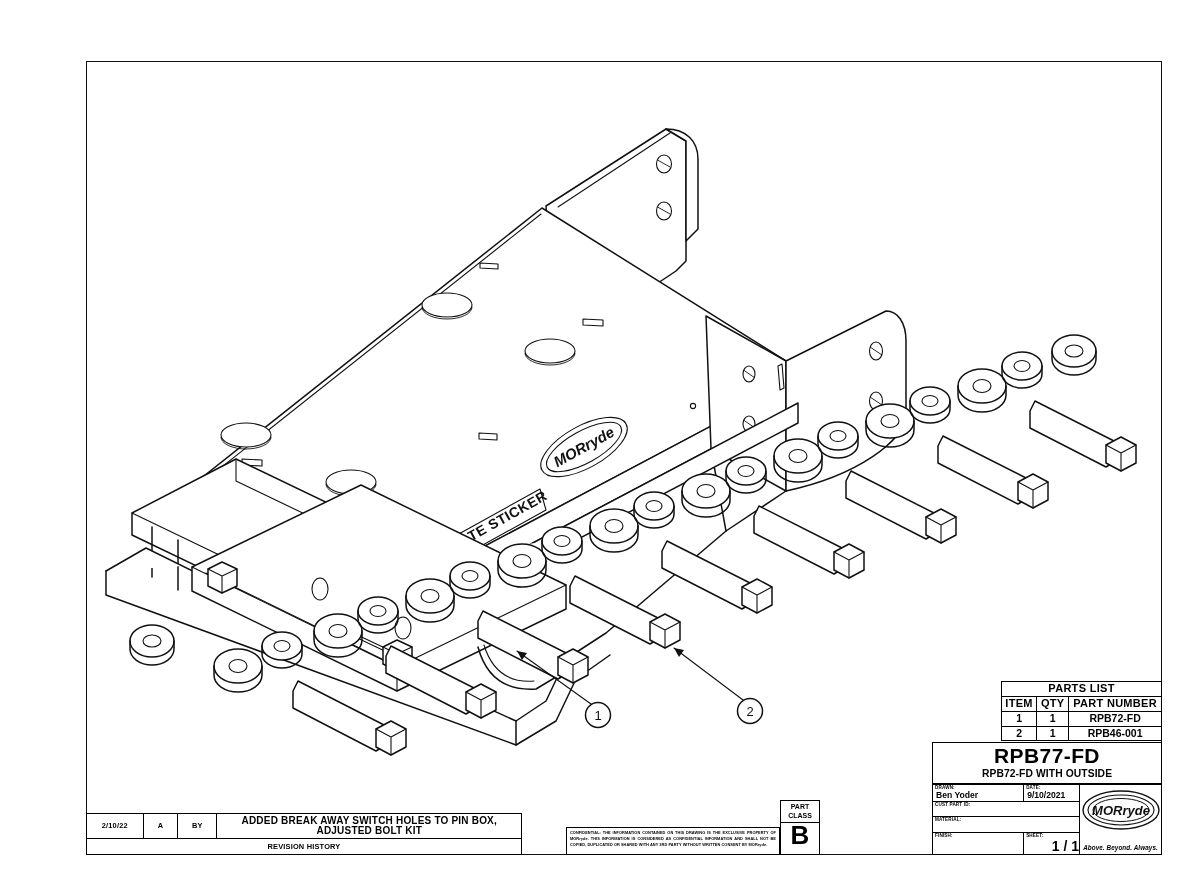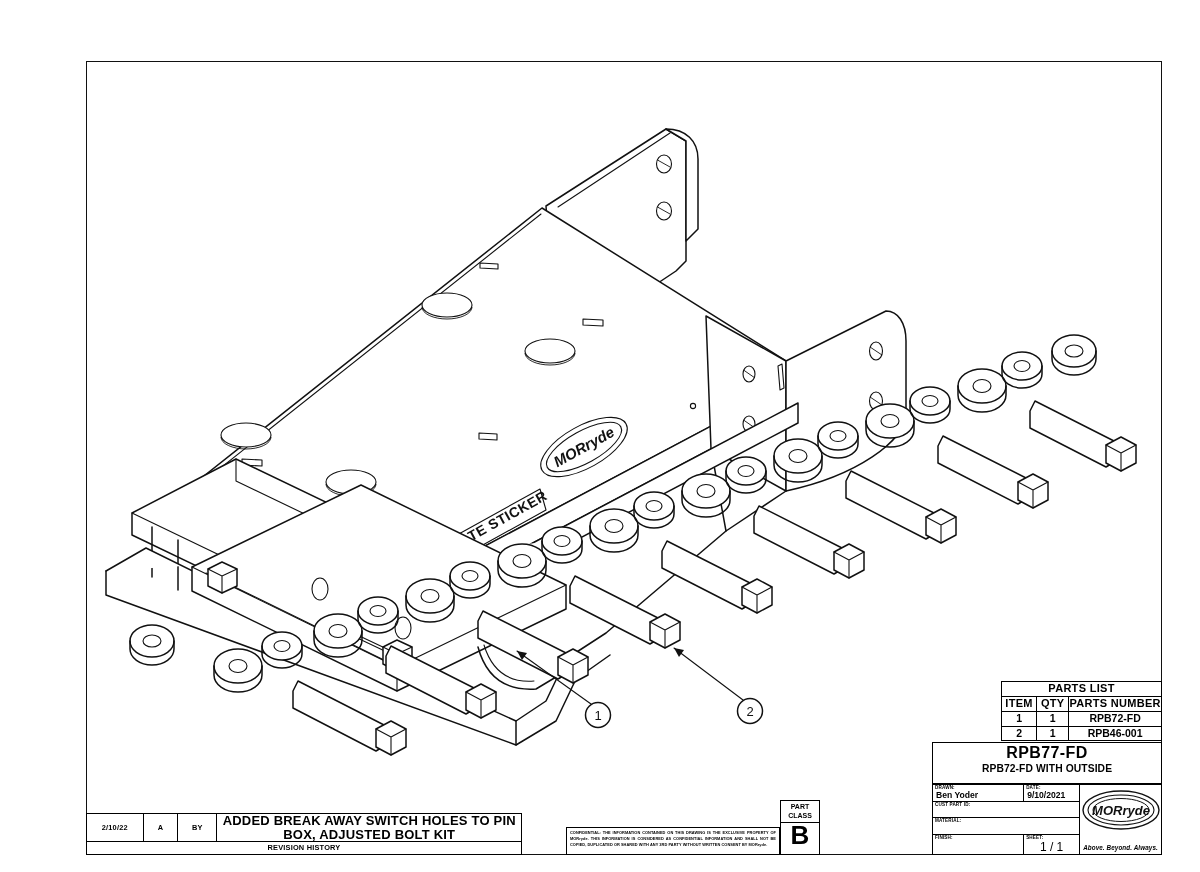--- a/index.html
+++ b/index.html
@@ -85,58 +85,58 @@
     font-size:3.9px;line-height:1.5;font-weight:bold;
     text-align:justify;letter-spacing:.05px;
   }
 
   
   #title-main{
     left:932px;top:742px;width:230px;height:42px;
     border:1.3px solid #000;
   }
   #title-main .t1{
-    text-align:center;font-weight:bold;font-size:16px;
+    text-align:center;font-weight:bold;font-size:21px;
     letter-spacing:.4px;padding-top:2px;line-height:1.05;
   }
   #title-main .t2{
     text-align:center;font-weight:bold;font-size:10.3px;
     letter-spacing:.1px;padding-top:1px;
   }
 
   
   #meta{left:932px;top:784px;width:148px;height:71px;}
   #meta td{position:relative;text-align:left;vertical-align:top;}
   .flab{
     font-size:4.6px;font-weight:bold;display:block;
     padding:1px 0 0 2px;letter-spacing:.15px;
   }
   .fval{
     font-size:8.6px;font-weight:bold;display:block;
     padding:0 0 0 3px;line-height:1.05;
   }
   .sheetnum{
-    font-size:12px;font-weight:normal;text-align:center;display:block;
+    font-size:14px;font-weight:bold;text-align:right;display:block;
     padding-top:1px;
   }
 
   
   #logo-box{
     left:1080px;top:784px;width:82px;height:71px;
     border:1.3px solid #000;border-left:none;
   }
   #logo-box .tag{
     position:absolute;bottom:3px;left:0;right:0;text-align:center;
     font-size:6.3px;font-style:italic;font-weight:bold;letter-spacing:.1px;
   }
 
   
   #rev-hist{left:86px;top:813px;width:436px;height:42px;}
   #rev-hist td{font-size:7.4px;font-weight:bold;letter-spacing:.2px;}
-  #rev-hist td.desc{font-size:13px;}
+  #rev-hist td.desc{font-size:10px;}
 </style>
 </head>
 <body>
 
 <div id="sheet">
 
   <div id="border"></div>
 
   <div id="art">
     <svg width="1076" height="794" viewBox="0 0 1076 794" xmlns="http://www.w3.org/2000/svg">
@@ -405,21 +405,21 @@
 
   <div class="blk" id="parts-list">
     <table class="g">
       <tbody>
           <tr>
         <td class="hdr" colspan="3">PARTS LIST</td>
       </tr>
       <tr>
         <td class="hdr" style="width:22%">ITEM</td>
         <td class="hdr" style="width:20%">QTY</td>
-        <td class="hdr">PARTS NUMBER</td>
+        <td class="hdr">PART NUMBER</td>
       </tr>
       <tr>
         <td class="val">1</td>
         <td class="val">1</td>
         <td class="val">RPB72-FD</td>
       </tr>
       <tr>
         <td class="val">2</td>
         <td class="val">1</td>
         <td class="val">RPB46-001</td>

